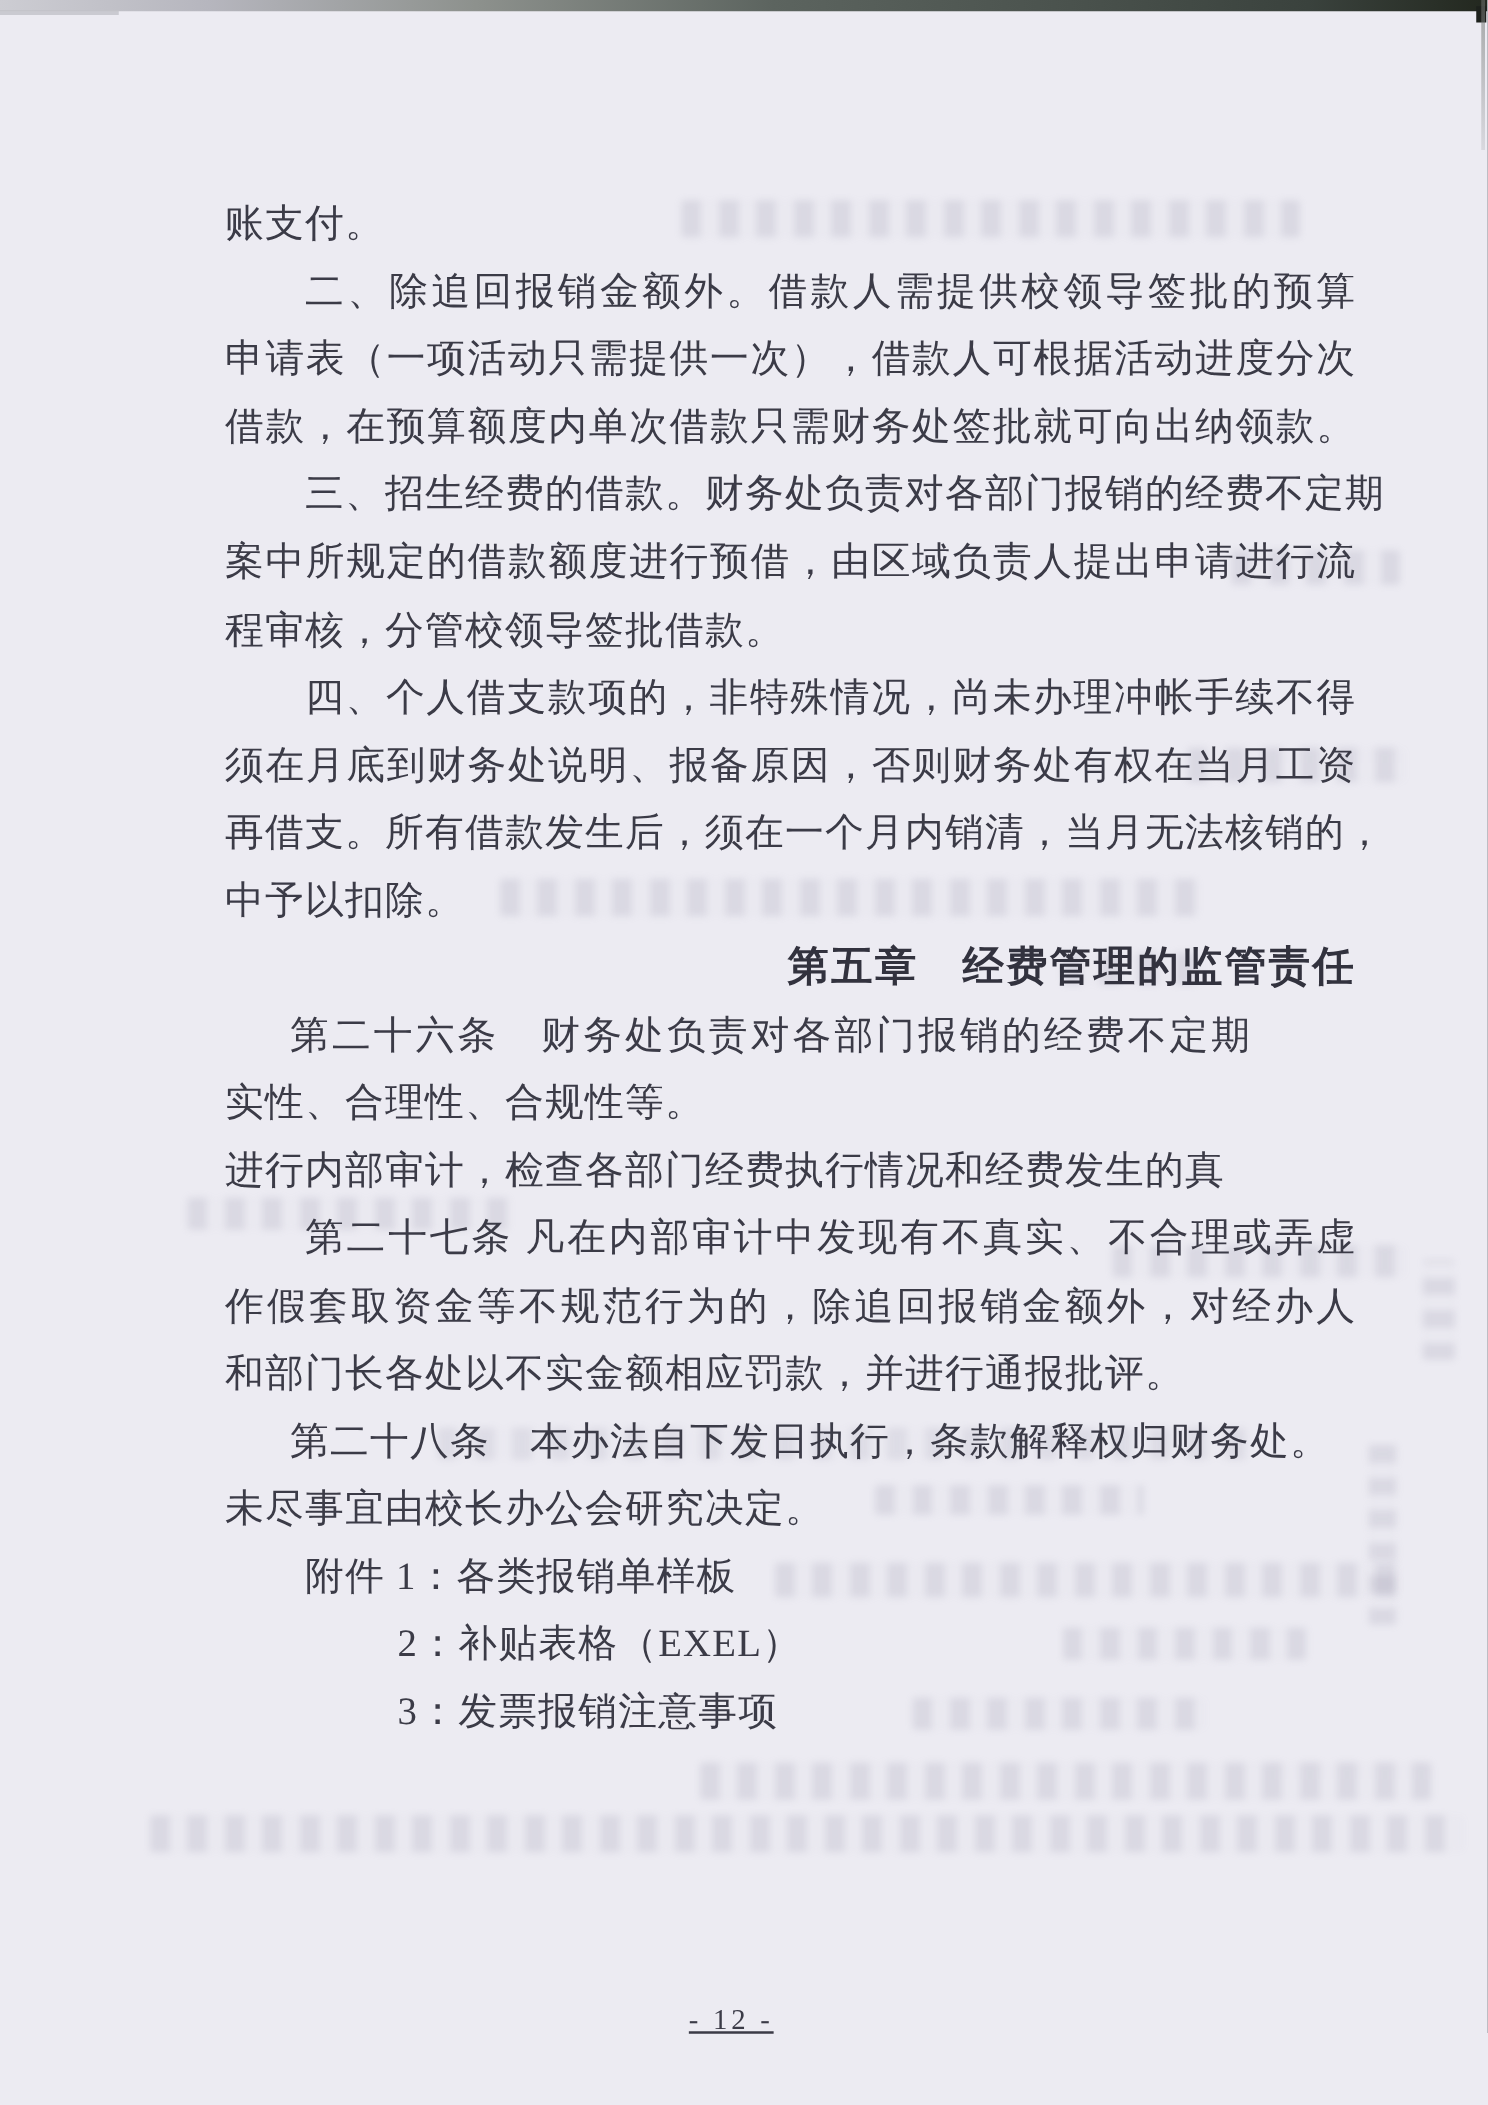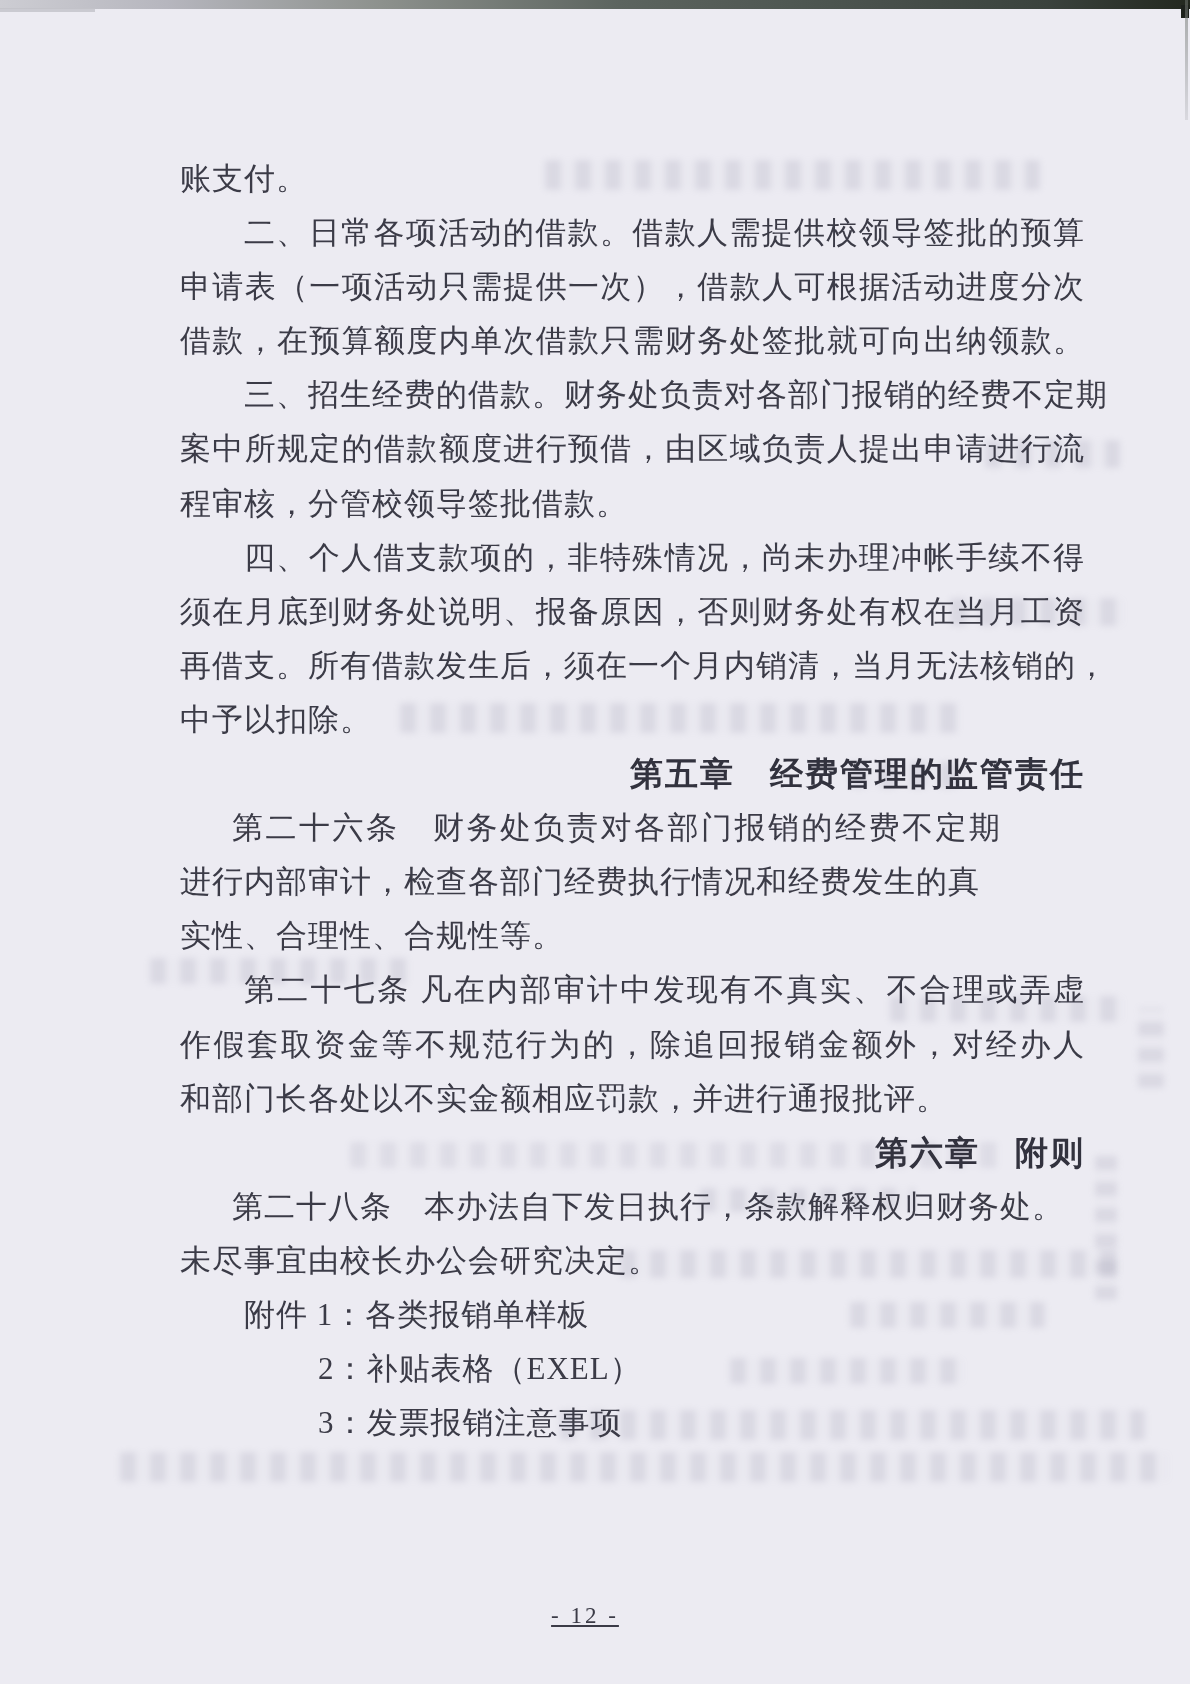--- a/index.html
+++ b/index.html
@@ -110,38 +110,37 @@
   <div class="ghost g11"></div>
   <div class="ghost g12"></div>
   <div class="ghost g13"></div>
   <div class="ghost g14"></div>
   <div class="ghost vert g15"></div>
   <div class="ghost vert g16"></div>
 
   <div class="content">
 
   <div class="line t-short">账支付。</div>
-      <div class="line t-indent-full">二、日常各项活动的借款。借款人需提供校领导签批的预算</div>
+      <div class="line t-indent-full">二、除追回报销金额外。借款人需提供校领导签批的预算</div>
       <div class="line t-full">申请表（一项活动只需提供一次），借款人可根据活动进度分次</div>
       <div class="line t-full">借款，在预算额度内单次借款只需财务处签批就可向出纳领款。</div>
       <div class="line t-indent-full">三、招生经费的借款。财务处负责对各部门报销的经费不定期</div>
       <div class="line t-full">案中所规定的借款额度进行预借，由区域负责人提出申请进行流</div>
       <div class="line t-short">程审核，分管校领导签批借款。</div>
       <div class="line t-indent-full">四、个人借支款项的，非特殊情况，尚未办理冲帐手续不得</div>
       <div class="line t-full">须在月底到财务处说明、报备原因，否则财务处有权在当月工资</div>
       <div class="line t-full">再借支。所有借款发生后，须在一个月内销清，当月无法核销的，</div>
       <div class="line t-short">中予以扣除。</div>
       <div class="line t-heading">第五章　经费管理的监管责任</div>
       <div class="line t-indent-loose">第二十六条　财务处负责对各部门报销的经费不定期</div>
+      <div class="line t-short">实性、合理性、合规性等。</div>
       <div class="line t-short">进行内部审计，检查各部门经费执行情况和经费发生的真</div>
-      <div class="line t-short">实性、合理性、合规性等。</div>
       <div class="line t-indent-full">第二十七条 凡在内部审计中发现有不真实、不合理或弄虚</div>
       <div class="line t-full">作假套取资金等不规范行为的，除追回报销金额外，对经办人</div>
       <div class="line t-short">和部门长各处以不实金额相应罚款，并进行通报批评。</div>
-      <div class="line t-heading">第六章　附则</div>
       <div class="line t-indent-short">第二十八条　本办法自下发日执行，条款解释权归财务处。</div>
       <div class="line t-short">未尽事宜由校长办公会研究决定。</div>
       <div class="line t-attach1">附件 1：各类报销单样板</div>
       <div class="line t-attach2">2：补贴表格（EXEL）</div>
       <div class="line t-attach2">3：发票报销注意事项</div>
     </div>
 
   <div class="page-number">- 12 -</div>
 </div>
 

